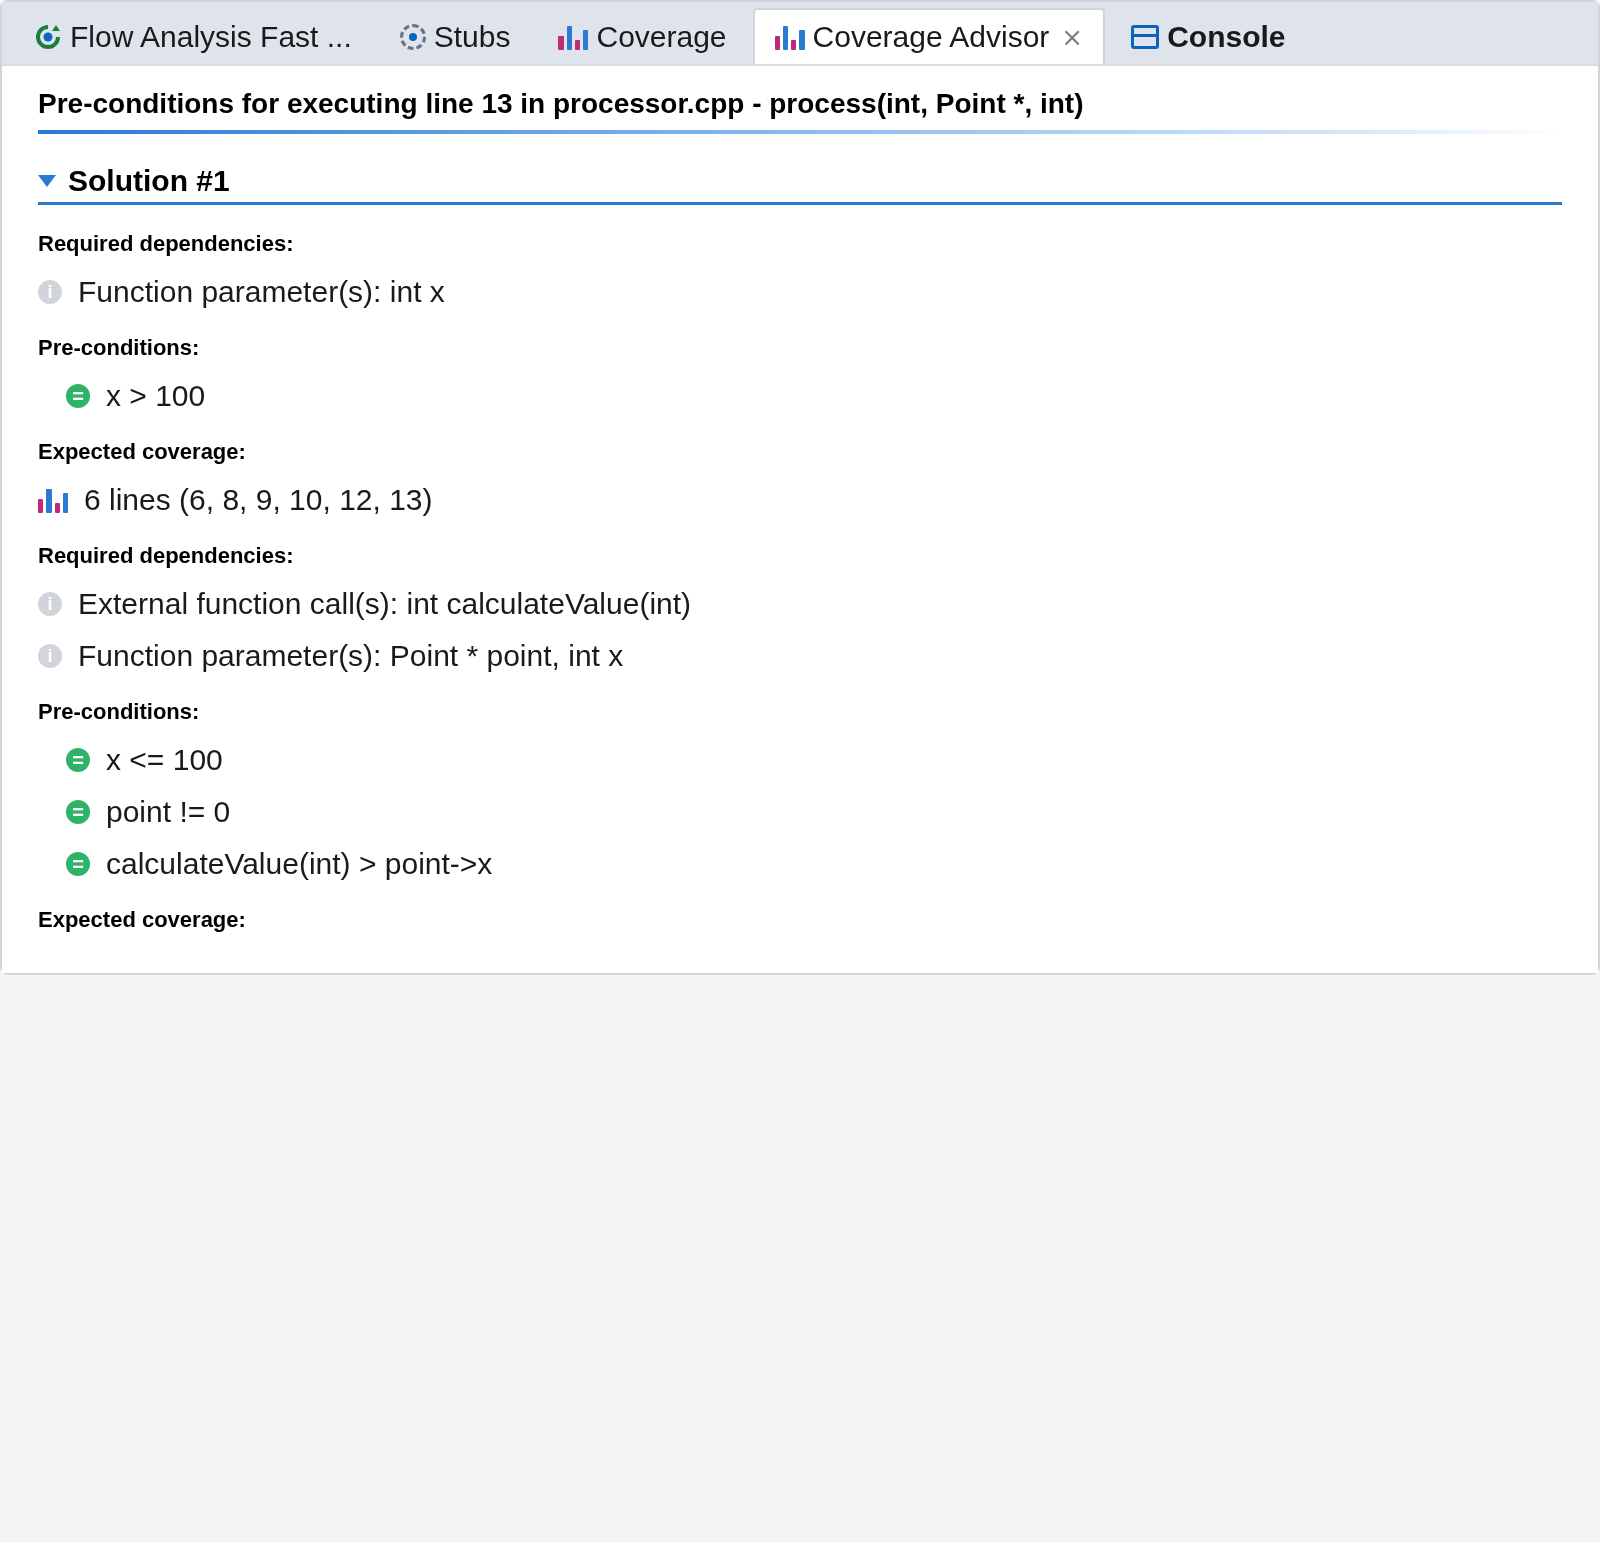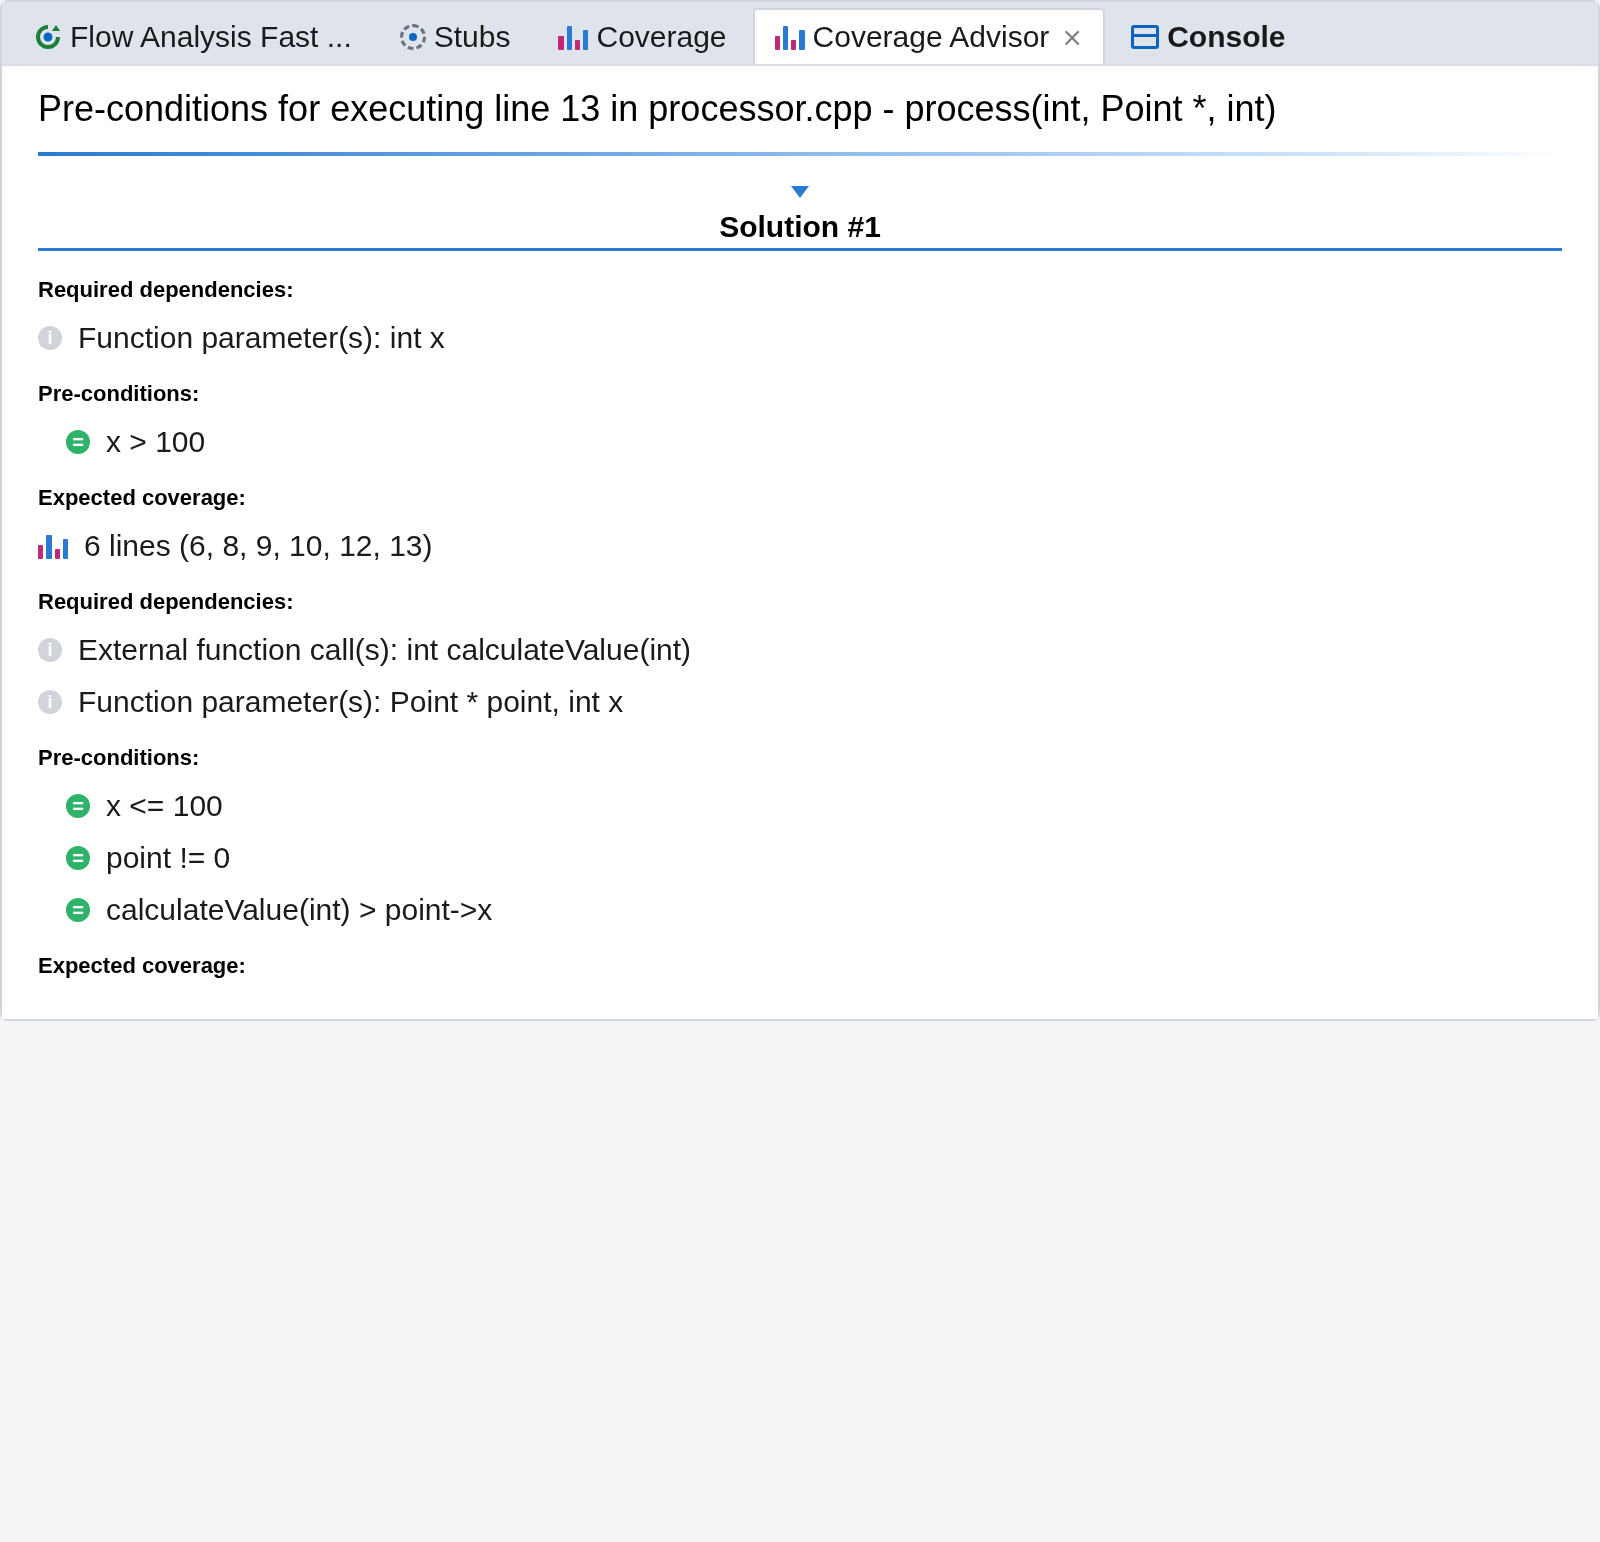--- a/index.html
+++ b/index.html
@@ -98,37 +98,36 @@
     position: absolute;
     left: 0; right: 0; top: 6px;
     height: 3px; background: #0b65c0;
   }
   
   .content {
     background: #ffffff;
     padding: 18px 36px 40px 36px;
   }
   .title-line {
-    font-weight: 400;
-    font-size: 36px;
-    padding: 4px 0 22px 0;
+    font-weight: 700;
+    font-size: 28px;
+    padding: 4px 0 10px 0;
     border-bottom: 4px solid;
     border-image: linear-gradient(to right, #2a7ad4, #cfe6fb 85%, #ffffff) 1;
   }
   .section-head {
     display: flex;
     align-items: center;
     gap: 12px;
     font-weight: 700;
     font-size: 30px;
     margin-top: 30px;
     padding-bottom: 4px;
     border-bottom: 3px solid #2a7ad4;
     cursor: pointer;
-    flex-direction: column;
   }
   .disclosure {
     width: 0; height: 0;
     border-left: 9px solid transparent;
     border-right: 9px solid transparent;
     border-top: 12px solid #2a7ad4;
   }
   .subhead {
     font-weight: 700;
     font-size: 22px;

